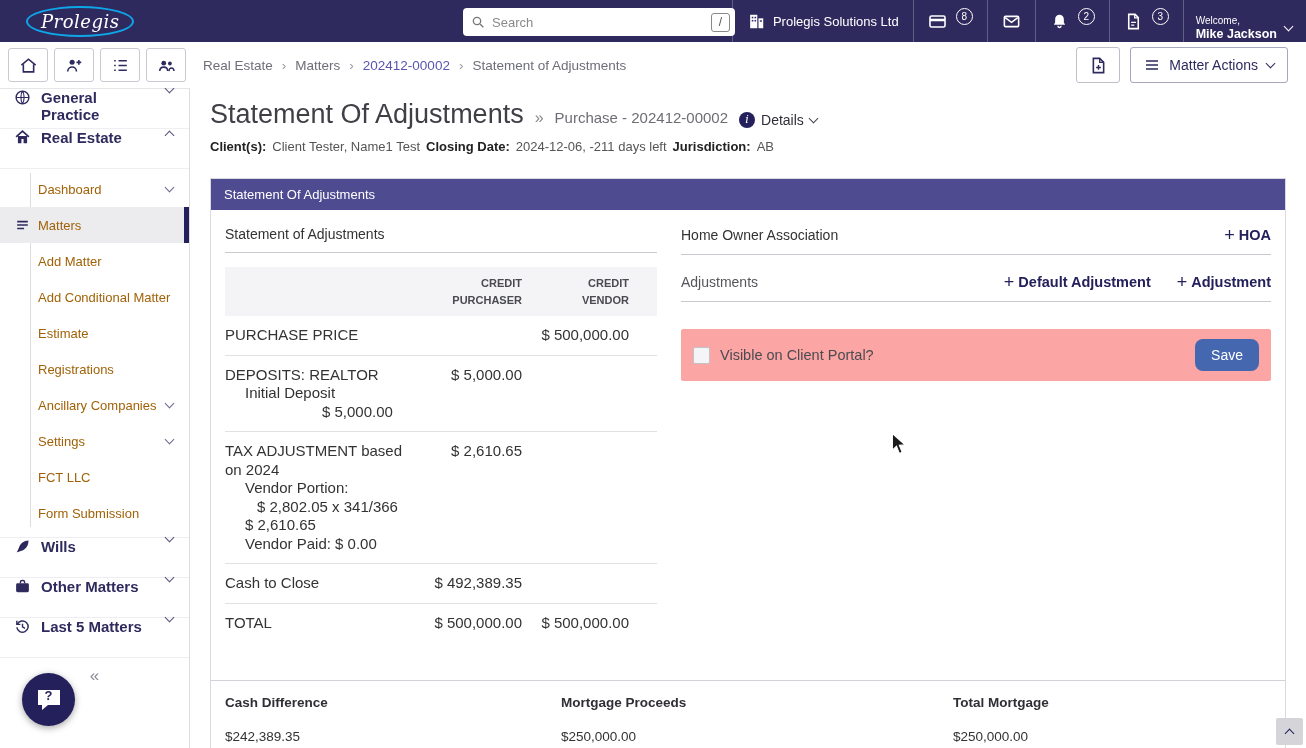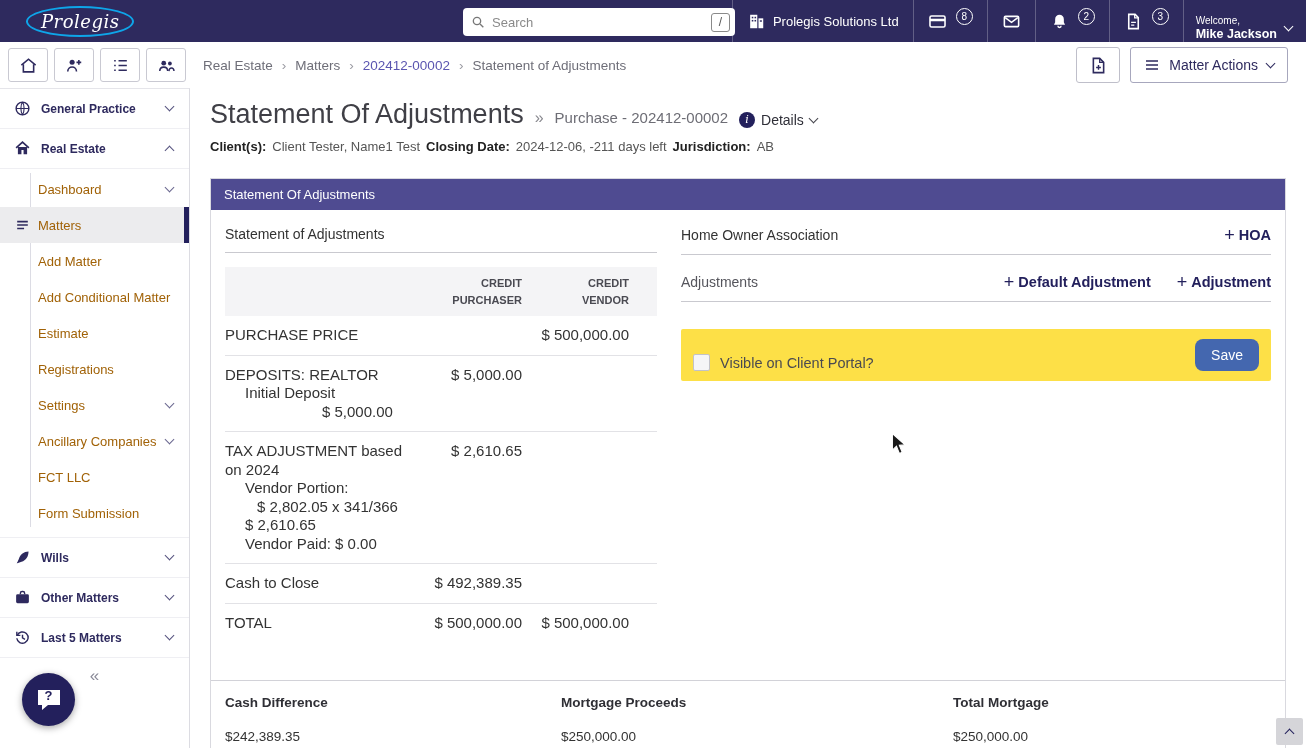--- a/index.html
+++ b/index.html
@@ -41,21 +41,21 @@
   .breadcrumb{margin-left:17px;font-size:13.5px;color:#6e6e78;display:flex;gap:9px;align-items:center;}
   .crumb.link{color:var(--c-link);cursor:pointer;}
   .crumb-sep{color:#9a9aa2;}
   .crumb-right{margin-left:auto;margin-right:18px;display:flex;gap:10px;align-items:center;}
   .docplus-btn{width:44px;height:36px;border:1px solid #bfbfca;border-radius:3px;display:flex;align-items:center;justify-content:center;color:var(--c-topbar);background:#fff;cursor:pointer;}
   .matter-actions{height:36px;border:1px solid #a7a7bd;border-radius:3px;display:flex;align-items:center;gap:9px;padding:0 13px;color:var(--c-topbar);font-size:14px;background:#fff;cursor:pointer;}
 
   
   .content-row{display:flex;height:660px;}
   .sidebar{width:190px;flex:none;border-right:1px solid #dcdce2;border-top:1px solid #e5e5ea;background:#fff;position:relative;}
-  .sec-item{height:40px;display:flex;align-items:center;gap:10px;padding:0 12px 0 14px;color:var(--c-topbar);font-size:12px;font-weight:600;border-bottom:1px solid #efeff3;cursor:pointer;}
+  .sec-item{height:40px;display:flex;align-items:flex-start;gap:10px;padding:0 12px 0 14px;color:var(--c-topbar);font-size:15px;font-weight:600;border-bottom:1px solid #efeff3;cursor:pointer;}
   .sec-item.bold{font-weight:700;}
   .sec-item .chev{color:#55527e;margin-left:auto;margin-right:4px;}
   .sec-ic{width:17px;height:17px;color:var(--c-topbar);flex:none;}
   .sub-list{position:relative;padding:2px 0 6px;border-bottom:1px solid #efeff3;}
   .sub-list::before{content:'';position:absolute;left:30px;top:4px;bottom:10px;width:1px;background:#dcdce4;}
   .sub-item{height:36px;display:flex;align-items:center;padding-left:38px;font-size:13px;color:#a16207;position:relative;z-index:1;cursor:pointer;}
   .sub-item .chev{color:#6a678f;margin-left:auto;margin-right:16px;}
   .sub-item.active{background:#ececee;font-weight:500;}
   .sub-item.active::after{content:'';position:absolute;right:0;top:0;bottom:0;width:5px;background:var(--c-active);}
   .mini-icon{position:absolute;left:15px;top:50%;transform:translateY(-50%);width:15px;height:15px;color:var(--c-topbar);}
@@ -98,21 +98,21 @@
   .soa-row:last-child{border-bottom:none;}
   .soa-row .lines{flex:1;min-width:0;}
   .line{line-height:18.5px;}
   .ind1{padding-left:20px;}
   .ind2{padding-left:32px;}
   .ind3{padding-left:97px;}
 
   .adj-row{display:flex;align-items:center;justify-content:space-between;padding:18px 0 10px;border-bottom:1px solid #c9c9cf;}
   .adj-label{font-size:14px;color:#55555c;}
   .adj-btns{display:flex;gap:26px;align-items:center;}
-  .portal-box{margin-top:27px;background:#fde047;padding:10px 12px;display:flex;align-items:flex-end;border-radius:2px;}
+  .portal-box{margin-top:27px;background:#fca5a5;padding:10px 12px;display:flex;align-items:center;border-radius:2px;}
   .portal-box input[type=checkbox]{appearance:none;width:17px;height:17px;border:1px solid #c2c2c8;background:#f5f5f7;border-radius:2px;cursor:pointer;}
   .portal-label{margin-left:10px;font-size:14.5px;color:#4a4a50;}
   .save-btn{margin-left:auto;background:var(--c-save);color:#fff;border:none;padding:8px 16px;border-radius:8px;font-size:14px;font-family:inherit;cursor:pointer;}
 
   .stats-row{display:flex;border-top:1px solid #d2d2d8;margin-top:38px;padding:14px 14px 20px;}
   .stat{display:flex;flex-direction:column;}
   .stat-1{width:336px;}
   .stat-2{width:392px;}
   .stat-label{font-size:13.5px;font-weight:700;color:#2f2f35;}
   .stat-value{margin-top:19px;font-size:13.5px;color:#333;}
@@ -327,25 +327,25 @@
       <div class="sub-item">
         <span>Add Conditional Matter</span>
       </div>
       <div class="sub-item">
         <span>Estimate</span>
       </div>
       <div class="sub-item">
         <span>Registrations</span>
       </div>
       <div class="sub-item">
+        <span>Ancillary Companies</span>
+        <span class="chev"></span>
+      </div>
+      <div class="sub-item">
         <span>Settings</span>
-        <span class="chev"></span>
-      </div>
-      <div class="sub-item">
-        <span>Ancillary Companies</span>
         <span class="chev"></span>
       </div>
       <div class="sub-item">
         <span>FCT LLC</span>
       </div>
       <div class="sub-item">
         <span>Form Submission</span>
       </div>
     </div>
 

